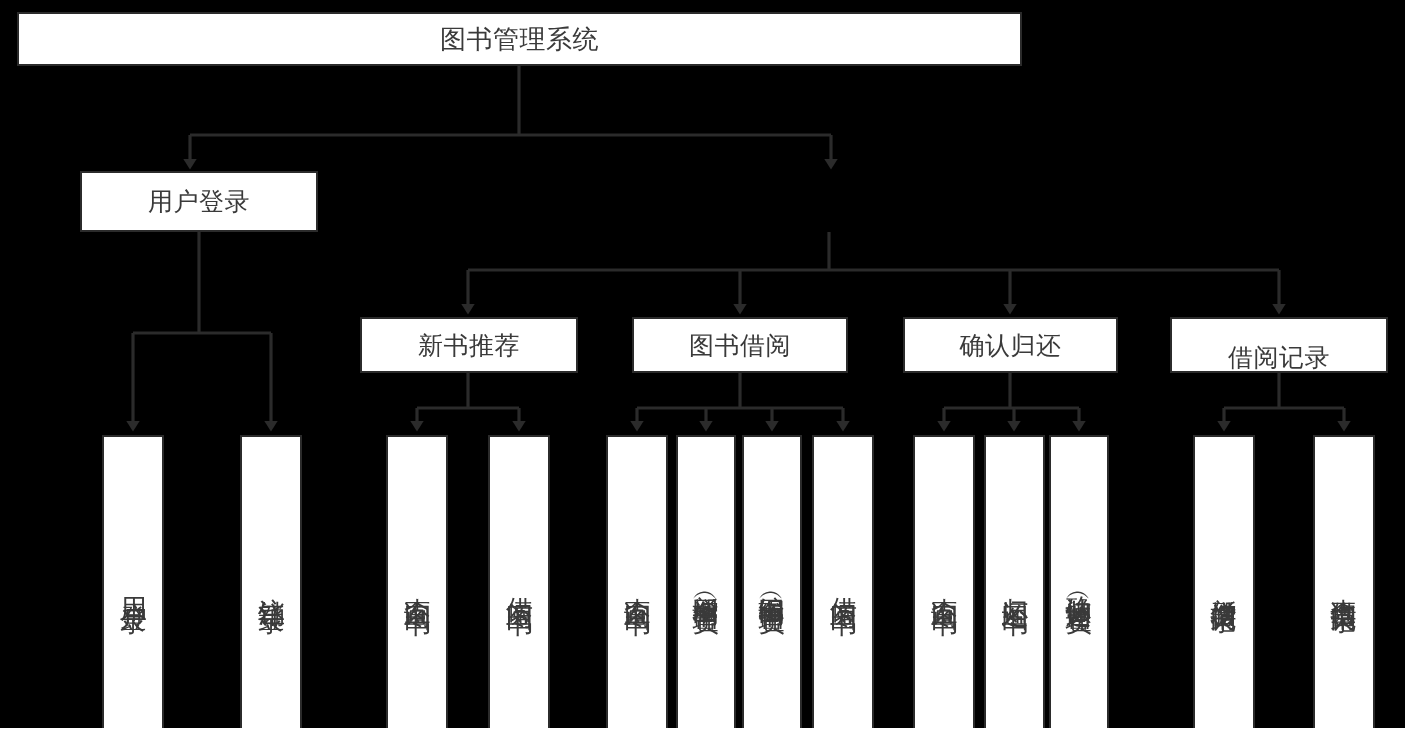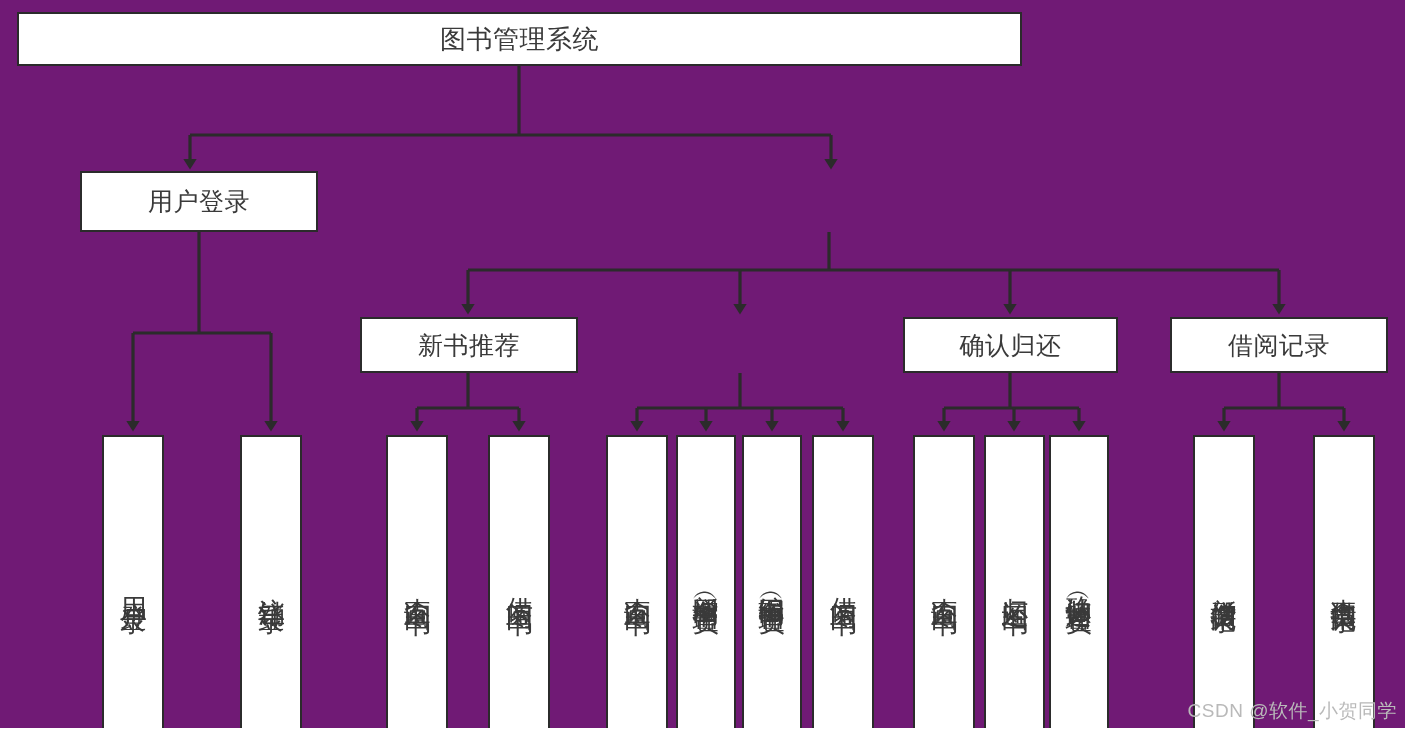--- a/index.html
+++ b/index.html
@@ -7,21 +7,21 @@
     padding: 0;
     background: #ffffff;
   }
   body {
     font-family: "Liberation Sans", "DejaVu Sans", sans-serif;
   }
   #canvas {
     position: relative;
     width: 1405px;
     height: 728px;
-    background: #701a75;
+    background: #000000;
     overflow: hidden;
   }
   .node {
     position: absolute;
     box-sizing: border-box;
     border: 2.5px solid #2b2b2b;
     background: #ffffff;
     display: flex;
     align-items: center;
     justify-content: center;
@@ -133,24 +133,27 @@
     <span class="lbl">图书管理系统</span>
   </div>
 
   <div class="node h" style="left:80px; top:171px; width:238px; height:61px;">
     <span class="lbl">用户登录</span>
   </div>
 
   <div class="node h" style="left:360px; top:317px; width:218px; height:56px;">
     <span class="lbl">新书推荐</span>
   </div>
+  <div class="node h" style="left:632px; top:317px; width:216px; height:56px;">
+    <span class="lbl">图书借阅</span>
+  </div>
   <div class="node h" style="left:903px; top:317px; width:215px; height:56px;">
     <span class="lbl">确认归还</span>
   </div>
-  <div class="node h" style="left:1170px; top:317px; width:218px; height:56px;">
+  <div class="node h" style="left:1170px; top:317px; width:218px; height:56px;align-items:flex-end;">
     <span class="lbl">借阅记录</span>
   </div>
 
   <div class="node v" style="left:102px; top:435px; width:62px; height:298px;">
     <span class="lbl">用户登录</span>
   </div>
   <div class="node v" style="left:240px; top:435px; width:62px; height:298px;">
     <span class="lbl">注销登录</span>
   </div>
 
@@ -184,15 +187,14 @@
     <span class="lbl">确认归还（管理员）</span>
   </div>
 
   <div class="node v tight" style="left:1193px; top:435px; width:62px; height:298px;">
     <span class="lbl">新增借阅记录</span>
   </div>
   <div class="node v tight" style="left:1313px; top:435px; width:62px; height:298px;">
     <span class="lbl">查询借阅记录</span>
   </div>
 
-  <div class="watermark">CSDN @软件_小贺同学</div>
 
 </div>
 
 </body></html>

